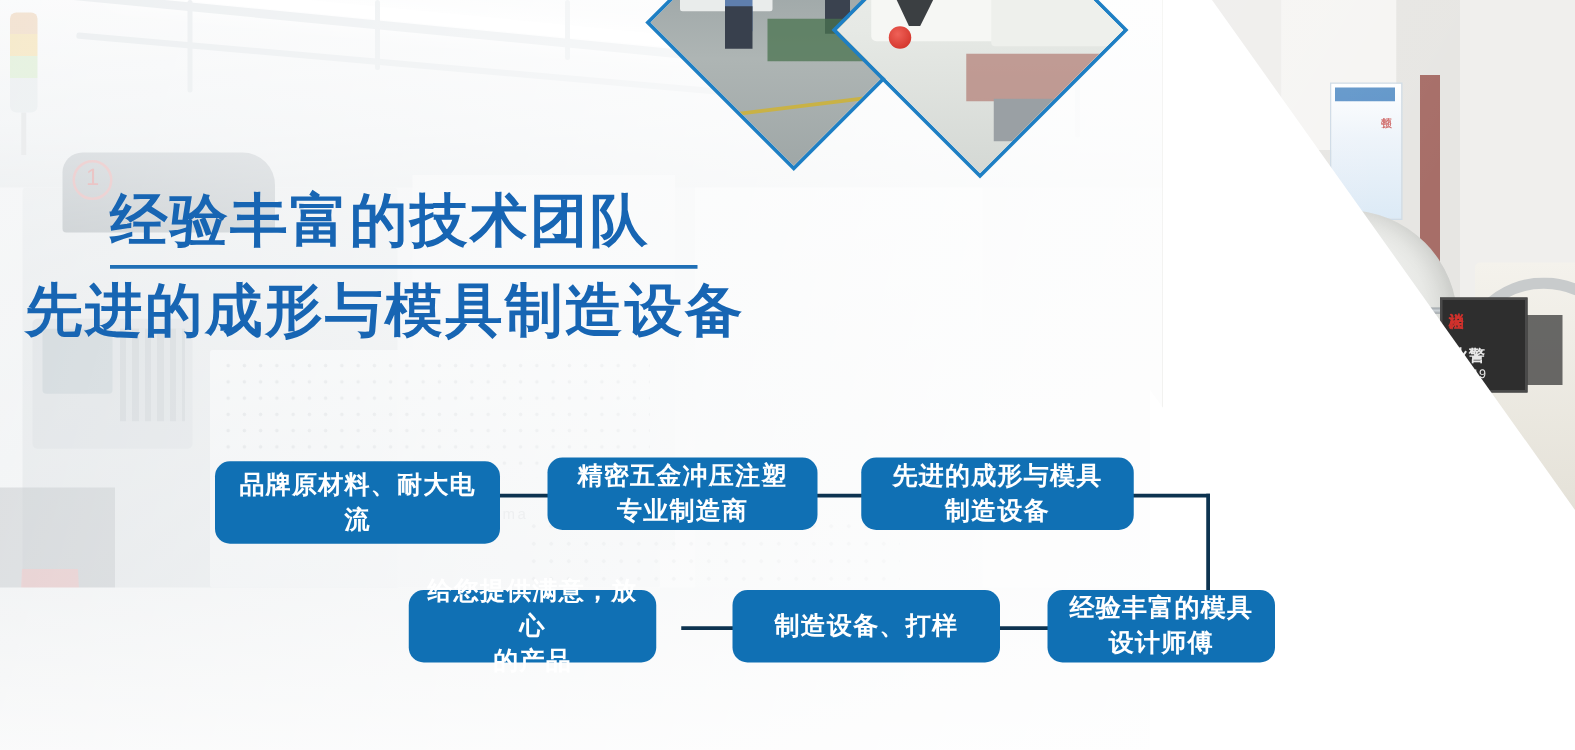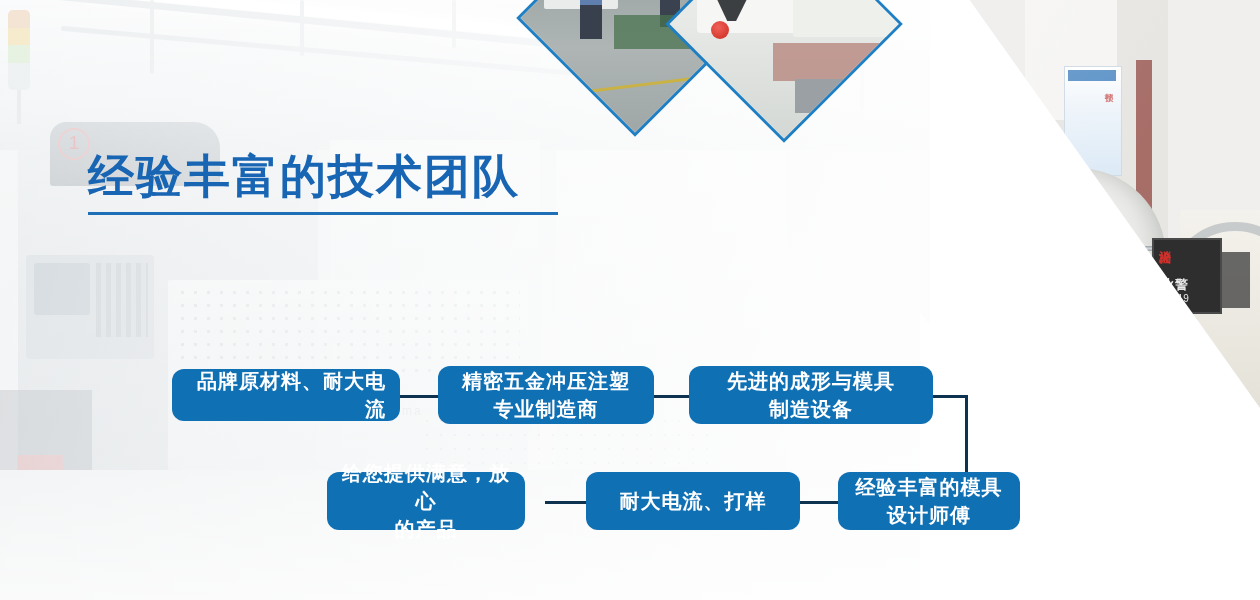--- a/index.html
+++ b/index.html
@@ -586,23 +586,23 @@
     background: #1070b4;
     color: #ffffff;
     border-radius: 12px;
     font-size: 20px;
     font-weight: bold;
     line-height: 28px;
     letter-spacing: 1px;
     padding: 0 14px;
     box-sizing: border-box;
   }
-  .fb1 { left: 172px; top: 369px; width: 228px; height: 52px; text-align: right; }
+  .fb1 { left: 172px; top: 369px; width: 228px; height: 66px; }
   .fb2 { left: 438px; top: 366px; width: 216px; height: 58px; }
-  .fb3 { left: 689px; top: 366px; width: 244px; height: 58px; }
+  .fb3 { left: 689px; top: 366px; width: 218px; height: 58px; }
   .fb4 { left: 327px; top: 472px; width: 198px; height: 58px; }
   .fb5 { left: 586px; top: 472px; width: 214px; height: 58px; }
   .fb6 { left: 838px; top: 472px; width: 182px; height: 58px; }
 </style>
 </head>
 <body>
 
 <div class="banner">
 
   <div class="bg-photo">
@@ -713,30 +713,31 @@
 
         <div class="bed"></div>
         <div class="die"></div>
       </div>
     </div>
   </div>
 
   <div class="headline">
     <h1 class="hl-line1">经验丰富的技术团队</h1>
     <div class="hl-rule"></div>
+    <h1 class="hl-line2">先进的成形与模具制造设备</h1>
   </div>
 
 
   <div class="conn conn-h1"></div>
   <div class="conn conn-h2"></div>
   <div class="conn conn-h3"></div>
   <div class="conn conn-v1"></div>
   <div class="conn conn-h4"></div>
   <div class="conn conn-h5"></div>
 
   <div class="fbox fb1">品牌原材料、耐大电流</div>
   <div class="fbox fb2">精密五金冲压注塑<br>专业制造商</div>
   <div class="fbox fb3">先进的成形与模具<br>制造设备</div>
   <div class="fbox fb4">给您提供满意，放心<br>的产品</div>
-  <div class="fbox fb5">耐大电流、打样</div>
+  <div class="fbox fb5">制造设备、打样</div>
   <div class="fbox fb6">经验丰富的模具<br>设计师傅</div>
 
 </div>
 
 </body></html>

